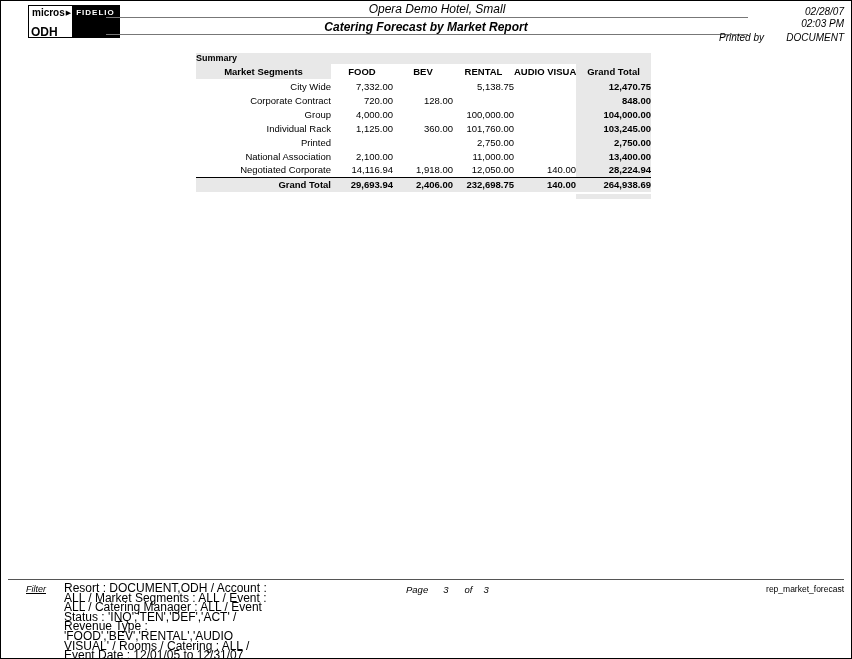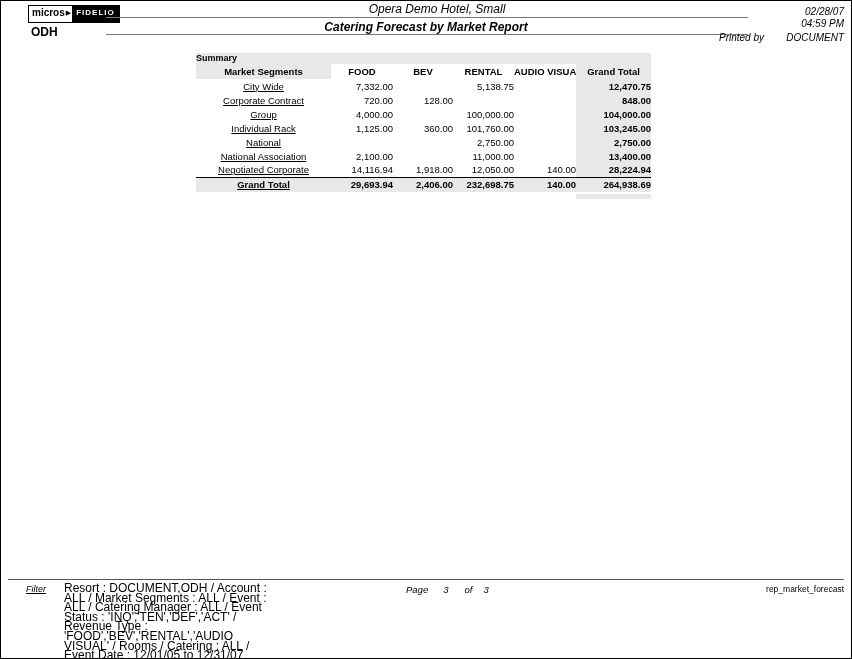--- a/index.html
+++ b/index.html
@@ -8,21 +8,21 @@
   .page {
     position: relative;
     width: 852px; height: 659px;
     background: #fff;
     border: 1px solid #000;
     overflow: hidden;
   }
   .abs { position: absolute; }
 
   
-  .logo { left: 27px; top: 4px; display: flex; align-items: stretch; height: 18px; border: 1px solid #000; }
+  .logo { left: 27px; top: 4px; display: flex; align-items: stretch; height: 33px; border: 1px solid #000; }
   .logo-micros { background: #fff; font-weight: bold; font-size: 10px; line-height: 13px; padding: 0 1px 0 3px; }
   .logo-arrow { font-size: 7px; line-height: 13px; margin: 0 1px 0 0; color: #000; }
   .logo-fidelio { background: #000; color: #fff; font-weight: bold; font-size: 8px; line-height: 13px; padding: 0 4px; letter-spacing: 1px; }
   .odh { left: 30px; top: 24px; font-weight: bold; font-size: 12px; }
   .hotel-name { left: 0; top: 1px; width: 100%; text-align: center; font-style: italic; font-size: 12px; margin-left: 11px; }
   .report-title { left: 0; top: 19px; width: 100%; text-align: center; font-style: italic; font-weight: bold; font-size: 12px; }
   .hline1 { left: 105px; width: 642px; top: 16px; border-top: 1px solid #777; height: 0; }
   .hline2 { left: 105px; width: 642px; top: 33px; border-top: 1px solid #777; height: 0; }
   .hdr-date { right: 7px; top: 5px; font-style: italic; font-size: 10px; }
   .hdr-time { right: 7px; top: 17px; font-style: italic; font-size: 10px; }
@@ -31,21 +31,21 @@
 
   
   .rpt-table { left: 195px; top: 52px; width: 455px; border-collapse: collapse; table-layout: fixed; font-size: 9.5px; }
   .rpt-table td, .rpt-table th { padding: 0; vertical-align: middle; white-space: nowrap; overflow: hidden; }
   .summary-band td { background: #e8e8e8; text-align: left; font-weight: bold; font-size: 9px; height: 11px; line-height: 11px; }
   .col-headers th { height: 15px; font-size: 9.5px; font-weight: bold; }
   .th-seg { background: #e8e8e8; text-align: center; }
   .th-num { background: #fff; text-align: center; }
   .th-total { background: #e8e8e8; text-align: center; }
   .data-row td { height: 14px; }
-  .seg-cell { text-align: center; padding-left: 3px; text-decoration: underline; }
+  .seg-cell { text-align: right; padding-left: 3px; }
   .num-cell { text-align: right; padding-right: 6px; }
   .total-cell { background: #e8e8e8; text-align: right; font-weight: bold; padding-right: 3px; }
   .gt-row td { background: #e8e8e8; border-top: 1px solid #000; font-weight: bold; height: 15px; }
   .gt-tail { left: 575px; top: 193px; width: 75px; height: 5px; background: #e8e8e8; }
 
   
   .footer-line { left: 7px; right: 7px; top: 578px; border-top: 1px solid #555; height: 0; }
   .filter-label { left: 25px; top: 583px; font-style: italic; font-size: 9px; text-decoration: underline; }
   .filter-text { left: 63px; top: 583px; width: 217px; font-size: 12px; line-height: 9.6px; }
   .page-info { left: 405px; top: 583px; font-style: italic; font-size: 9.5px; display: flex; }
@@ -65,21 +65,21 @@
     <span class="logo-fidelio">FIDELIO</span>
   </div>
   <div class="abs odh">ODH</div>
 
   <div class="abs hotel-name">Opera Demo Hotel, Small</div>
   <div class="abs hline1"></div>
   <div class="abs report-title">Catering Forecast by Market Report</div>
   <div class="abs hline2"></div>
 
   <div class="abs hdr-date">02/28/07</div>
-  <div class="abs hdr-time">04:59 PM</div>
+  <div class="abs hdr-time">02:03 PM</div>
   <div class="abs printed-by">Printed by</div>
   <div class="abs printed-by-val">DOCUMENT</div>
 
   <table class="abs rpt-table">
     <colgroup>
       <col style="width:135px">
         <col style="width:62px">
         <col style="width:60px">
       <col style="width:61px">
         <col style="width:62px">
@@ -124,21 +124,21 @@
       </tr>
       <tr class="data-row">
         <td class="seg-cell">Individual Rack</td>
         <td class="num-cell">1,125.00</td>
         <td class="num-cell">360.00</td>
         <td class="num-cell">101,760.00</td>
         <td class="num-cell"></td>
         <td class="total-cell">103,245.00</td>
       </tr>
       <tr class="data-row">
-        <td class="seg-cell">National</td>
+        <td class="seg-cell">Printed</td>
         <td class="num-cell"></td>
         <td class="num-cell"></td>
         <td class="num-cell">2,750.00</td>
         <td class="num-cell"></td>
         <td class="total-cell">2,750.00</td>
       </tr>
       <tr class="data-row">
         <td class="seg-cell">National Association</td>
         <td class="num-cell">2,100.00</td>
         <td class="num-cell"></td>

